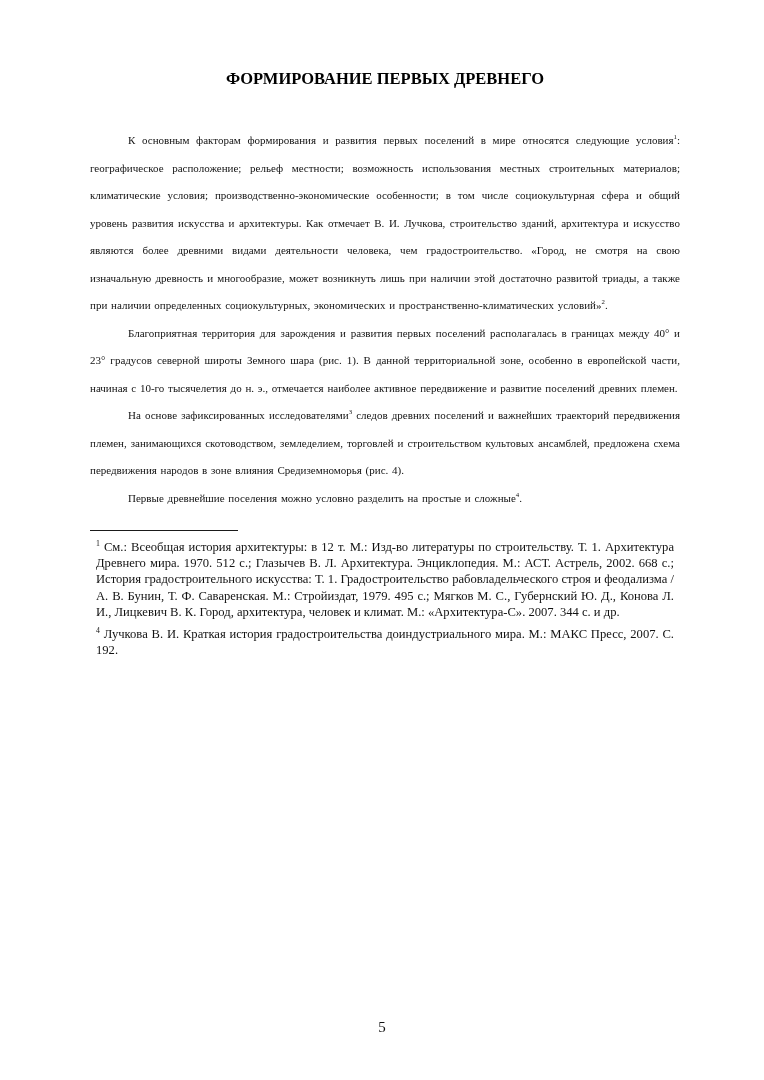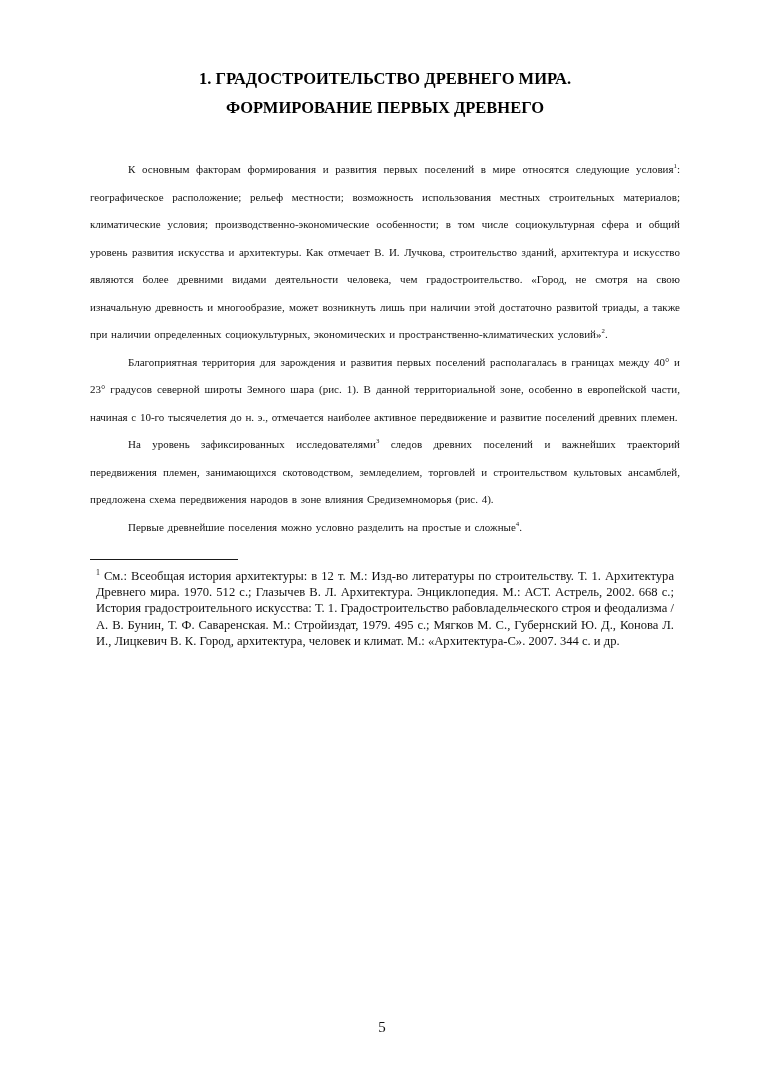--- a/index.html
+++ b/index.html
@@ -72,32 +72,32 @@
     font-size: 15px;
     color: #121212;
   }
 </style>
 </head>
 <body>
 
 <div class="page">
 
   <h1 class="title">
-    <span class="title-line">1. ГРАДОСТРОИТЕЛЬСТВО ДРЕВНЕГО МИРА.</span>
     <span class="title-line">ФОРМИРОВАНИЕ ПЕРВЫХ ДРЕВНЕГО</span>
   </h1>
 
   <div class="body-text">
       <p><span class="text-run">К основным факторам формирования и развития первых поселений в мире относятся следующие условия</span><sup class="footnote-ref">1</sup><span class="text-run">: географическое расположение; рельеф местности; возможность использования местных строительных материалов; климатические условия; производственно-экономические особенности; в том числе социокультурная сфера и общий уровень развития искусства и архитектуры. Как отмечает В. И. Лучкова, строительство зданий, архитектура и искусство являются более древними видами деятельности человека, чем градостроительство. «Город, не смотря на свою изначальную древность и многообразие, может возникнуть лишь при наличии этой достаточно развитой триады, а также при наличии определенных социокультурных, экономических и пространственно-климатических условий»</span><sup class="footnote-ref">2</sup><span class="text-run">.</span></p>
       <p><span class="text-run">Благоприятная территория для зарождения и развития первых поселений располагалась в границах между 40° и 23° градусов северной широты Земного шара (рис. 1). В данной территориальной зоне, особенно в европейской части, начиная с 10-го тысячелетия до н. э., отмечается наиболее активное передвижение и развитие поселений древних племен.</span></p>
-      <p><span class="text-run">На уровень зафиксированных исследователями</span><sup class="footnote-ref">3</sup><span class="text-run"> следов древних поселений и важнейших траекторий передвижения племен, занимающихся скотоводством, земледелием, торговлей и строительством культовых ансамблей, предложена схема передвижения народов в зоне влияния Средиземноморья (рис. 4).</span></p>
+      <p><span class="text-run">На основе зафиксированных исследователями</span><sup class="footnote-ref">3</sup><span class="text-run"> следов древних поселений и важнейших траекторий передвижения племен, занимающихся скотоводством, земледелием, торговлей и строительством культовых ансамблей, предложена схема передвижения народов в зоне влияния Средиземноморья (рис. 4).</span></p>
       <p><span class="text-run">Первые древнейшие поселения можно условно разделить на простые и сложные</span><sup class="footnote-ref">4</sup><span class="text-run">.</span></p>
     </div>
 
   <hr class="footnote-sep">
 
   <div class="footnotes">
       <p><sup class="footnote-ref">1</sup><span class="text-run"> См.: Всеобщая история архитектуры: в 12 т. М.: Изд-во литературы по строительству. Т. 1. Архитектура Древнего мира. 1970. 512 с.; Глазычев В. Л. Архитектура. Энциклопедия. М.: АСТ. Астрель, 2002. 668 с.; История градостроительного искусства: Т. 1. Градостроительство рабовладельческого строя и феодализма / А. В. Бунин, Т. Ф. Саваренская. М.: Стройиздат, 1979. 495 с.; Мягков М. С., Губернский Ю. Д., Конова Л. И., Лицкевич В. К. Город, архитектура, человек и климат. М.: «Архитектура-С». 2007. 344 с. и др.</span></p>
+      <p><sup class="footnote-ref">4</sup><span class="text-run"> Лучкова В. И. Краткая история градостроительства доиндустриального мира. М.: МАКС Пресс, 2007. С. 192.</span></p>
     </div>
 
   <div class="page-number">5</div>
 
 </div>
 
 </body></html>

